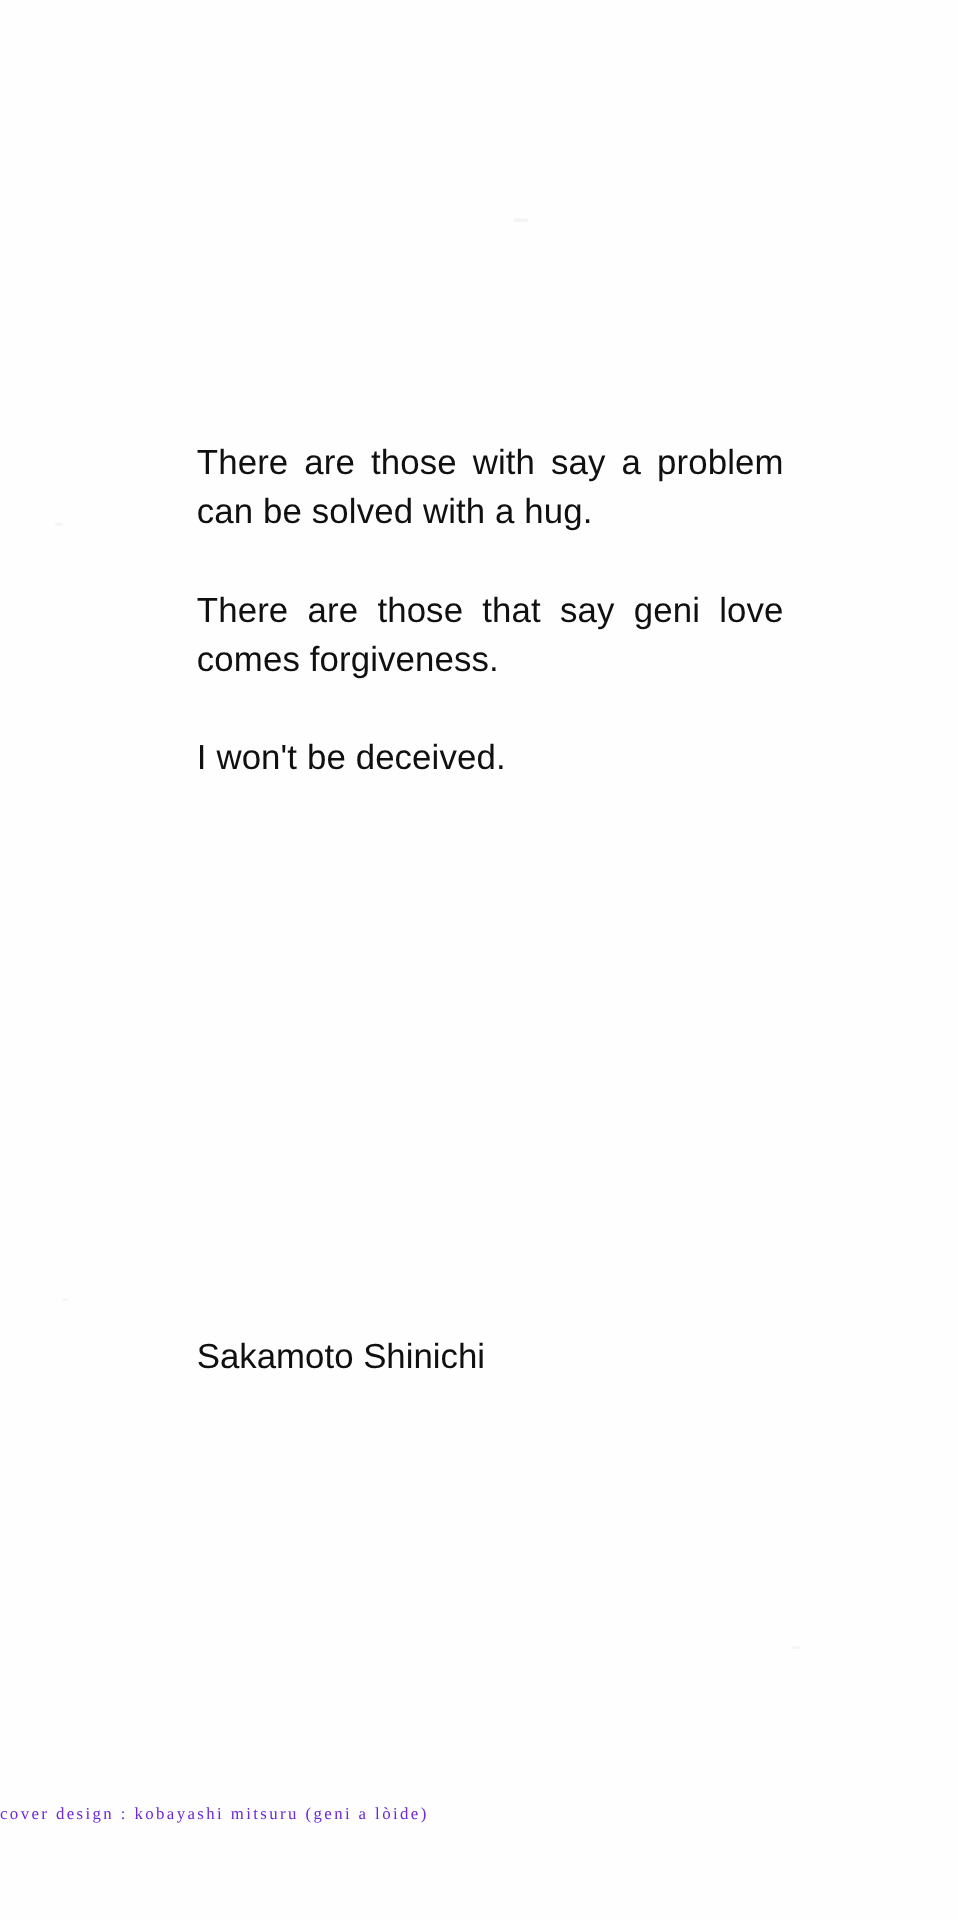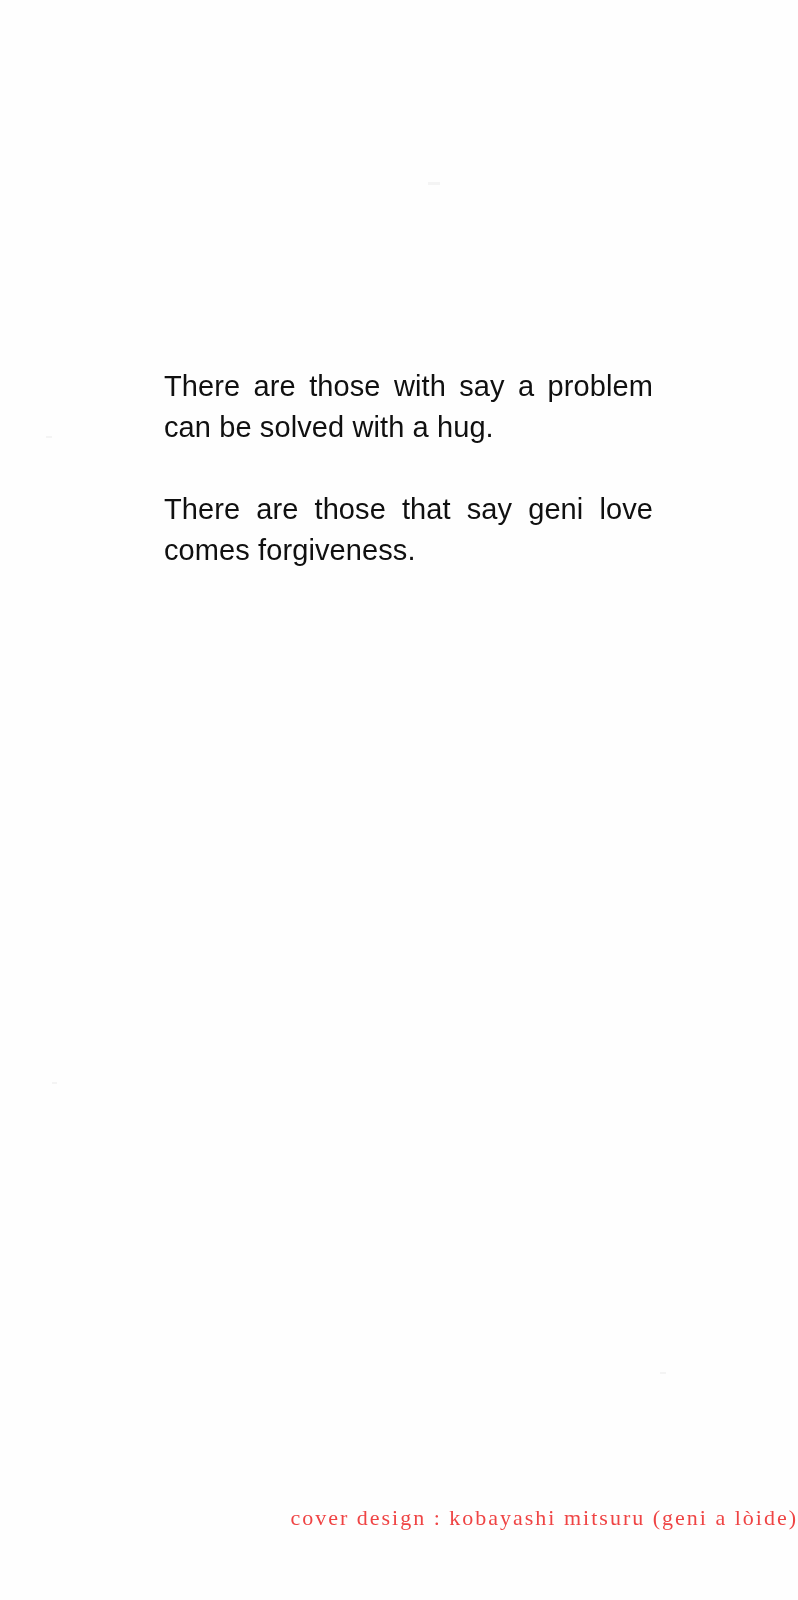--- a/index.html
+++ b/index.html
@@ -49,25 +49,25 @@
     font-size: 29px;
     line-height: 41px;
     color: #101010;
     text-align: left;
   }
   .footer {
     position: absolute;
     left: 0;
     right: 0;
     top: 1505px;
-    text-align: right;
+    text-align: left;
     font-family: "Liberation Serif", serif;
-    font-size: 22px;
+    font-size: 14px;
     letter-spacing: 2.0px;
-    color: #ef4444;
+    color: #6d28d9;
   }
   .faint-mark {
     position: absolute;
     background: #f4f4f4;
   }
   .m1 { left: 428px; top: 182px; width: 12px; height: 3px; }
   .m2 { left: 46px; top: 436px; width: 6px; height: 2px; }
   .m3 { left: 52px; top: 1082px; width: 5px; height: 2px; }
   .m4 { left: 660px; top: 1372px; width: 6px; height: 2px; }
 </style>
@@ -77,18 +77,20 @@
 <div class="page">
 
   <div class="faint-mark m1"></div>
   <div class="faint-mark m2"></div>
   <div class="faint-mark m3"></div>
   <div class="faint-mark m4"></div>
 
   <div class="text-block">
     <p class="para">There are those with say a problem can be solved with a hug.</p>
     <p class="para">There are those that say geni love comes forgiveness.</p>
+    <p class="para no-justify">I won't be deceived.</p>
   </div>
 
+  <div class="attribution">Sakamoto Shinichi</div>
 
   <div class="footer">cover design : kobayashi mitsuru (geni a lòide)</div>
 
 </div>
 
 </body></html>

